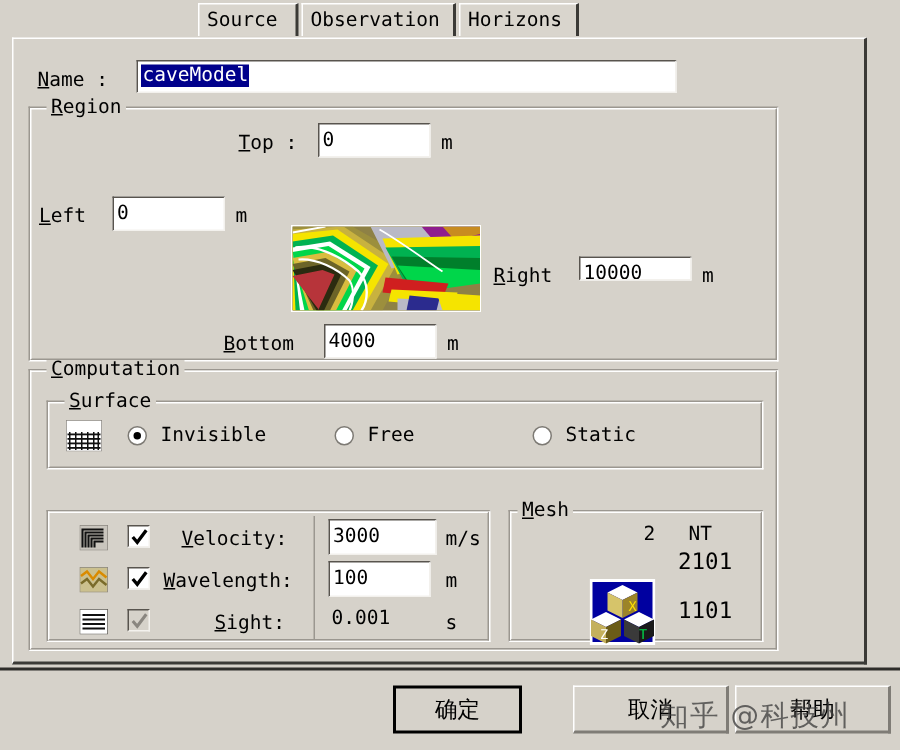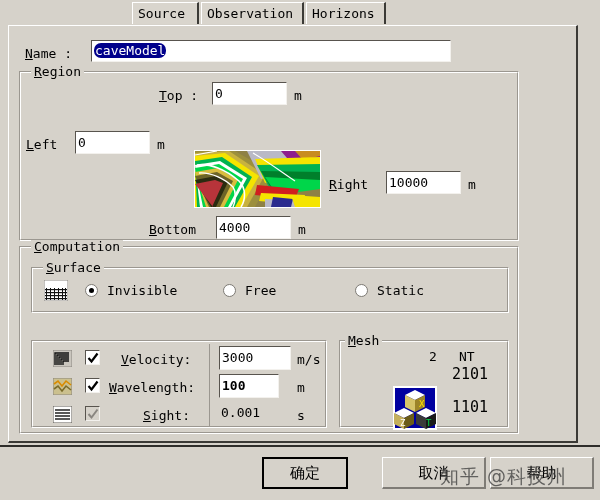--- a/index.html
+++ b/index.html
@@ -77,21 +77,20 @@
     color: #000;
     padding: 0 2px;
     line-height: 19px;
     white-space: nowrap;
     overflow: hidden;
   }
   .field .sel {
     background: #00008b;
     color: #ffffff;
     padding: 0 1px;
-    border-radius: 7px;
   }
   .field.readonly {
     background: transparent;
     border: none;
     color: #000;
   }
   
   .group {
     position: absolute;
     border: 1px solid #ffffff;
@@ -277,21 +276,21 @@
         <path d="M2,14 C14,12 30,18 44,30 C52,38 50,50 46,56" stroke="#ffffff" stroke-width="1.6" fill="none"></path>
         <path d="M4,22 C16,21 30,28 38,36 C42,42 40,52 38,56" stroke="#ffffff" stroke-width="1.4" fill="none"></path>
         <path d="M58,2 C72,10 88,22 100,30" stroke="#ffffff" stroke-width="1.2" fill="none"></path>
         <path d="M0,4 L22,0" stroke="#ffffff" stroke-width="1.2" fill="none"></path>
       </svg>
     </div>
 
     <div class="lbl" style="left:320px; top:151px;">
       <u>R</u><span>ight</span>
     </div>
-    <div class="field" style="left:377px; top:145px; width:75px; height:23px; line-height:21px;">
+    <div class="field" style="left:377px; top:145px; width:75px; height:16px; line-height:21px;">
       <span>10000</span>
     </div>
     <div class="unit" style="left:459px; top:151px;">m</div>
 
     <div class="lbl" style="left:140px; top:196px;">
       <u>B</u><span>ottom</span>
     </div>
     <div class="field" style="left:207px; top:190px; width:75px; height:23px; line-height:21px;">
       <span>4000</span>
     </div>
@@ -378,21 +377,21 @@
       </svg>
     </div>
     <div class="cbox" style="left:76px; top:352px;">
       <svg width="12" height="12" viewBox="0 0 12 12">
         <path d="M1.5,6 L4.5,9.5 L10.5,1.5" stroke="#000" stroke-width="2.2" fill="none"></path>
       </svg>
     </div>
     <div class="lbl" style="left:100px; top:354px;">
       <u>W</u><span>avelength:</span>
     </div>
-    <div class="field" style="left:210px; top:348px; width:60px; height:24px; line-height:22px;font-weight:bold;">
+    <div class="field" style="left:210px; top:348px; width:68px; height:24px; line-height:22px;">
       <span>100</span>
     </div>
     <div class="unit" style="left:288px; top:354px;">m</div>
 
     <div class="iconbox" style="left:44px; top:380px; width:19px; height:17px;">
       <svg width="19" height="17">
         <rect x="0" y="0" width="19" height="17" fill="#ffffff" stroke="#5a5750" stroke-width="1"></rect>
         <g stroke="#111" stroke-width="1.4">
           <line x1="2" y1="4" x2="17" y2="4"></line>
           <line x1="2" y1="7" x2="17" y2="7"></line>

